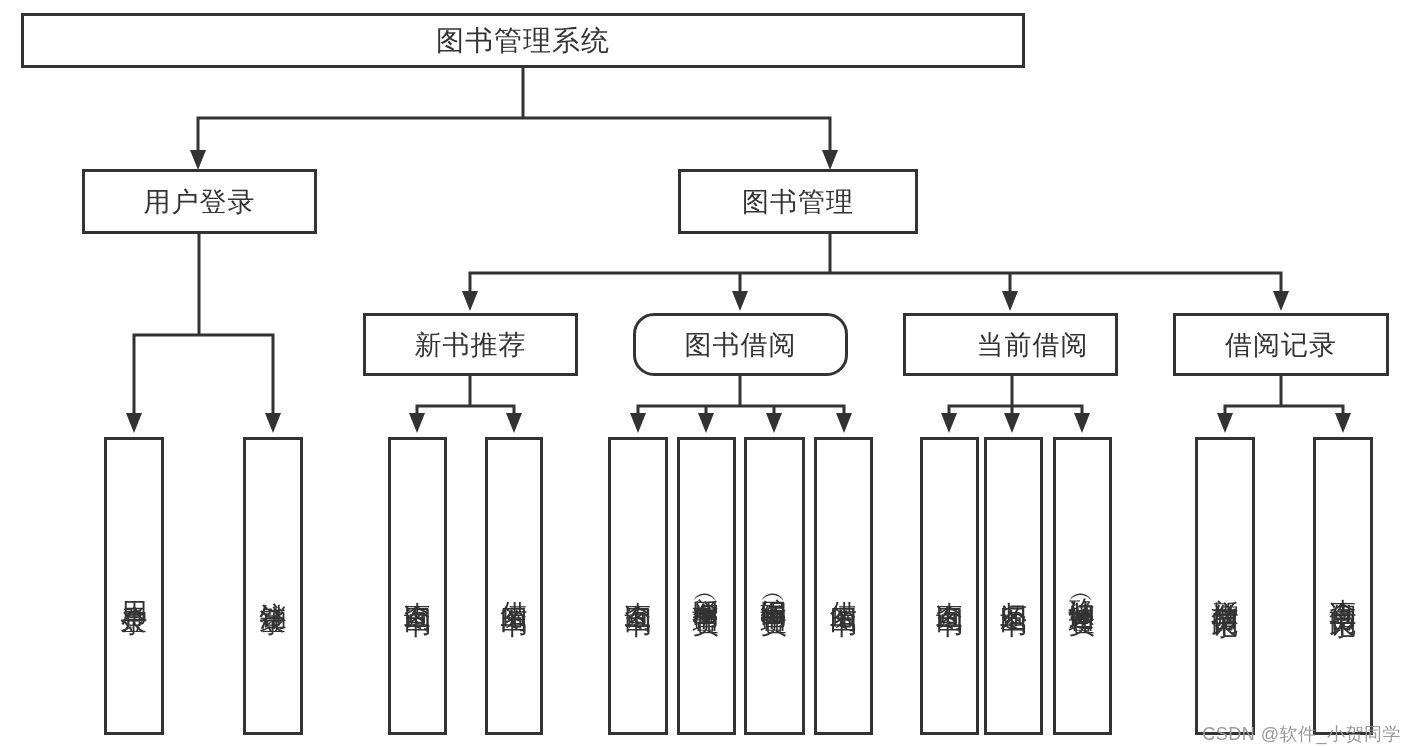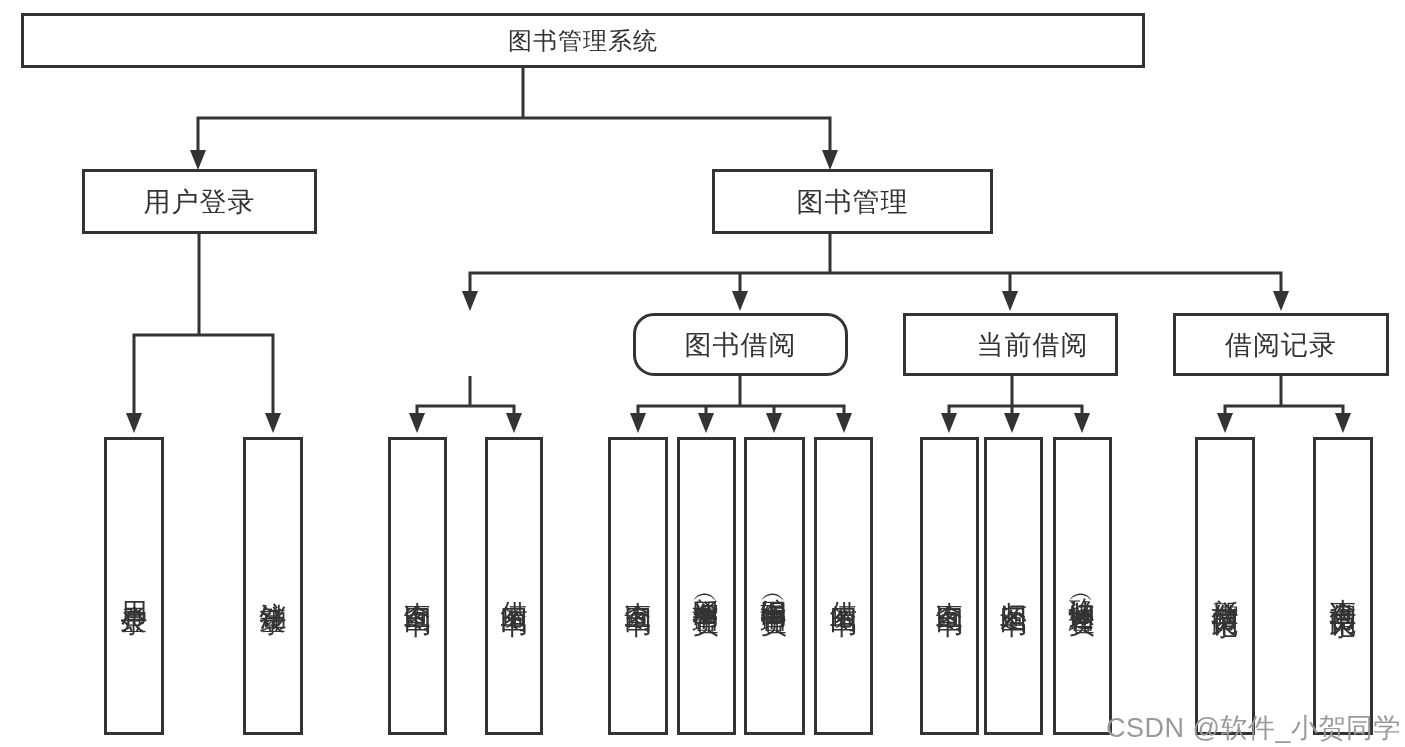--- a/index.html
+++ b/index.html
@@ -30,22 +30,22 @@
     border: 3px solid #333333;
     background: #ffffff;
     display: flex;
     align-items: center;
     justify-content: center;
     color: #333333;
     z-index: 2;
   }
   .node--root {
     left: 21px; top: 13px;
-    width: 1124px; height: 55px;
-    font-size: 24px;
+    width: 1004px; height: 55px;
+    font-size: 28px;
     letter-spacing: 1px;
   }
   .node--branch {
     font-size: 27px;
     letter-spacing: 1px;
   }
   .leaf {
     position: absolute;
     box-sizing: border-box;
     top: 437px;
@@ -64,21 +64,21 @@
     letter-spacing: 3px;
     color: #333333;
     white-space: nowrap;
   }
   .leaf--med span  { letter-spacing: 3px; }
   .leaf--long span { letter-spacing: 2px; font-size: 26px; }
   .watermark {
     position: absolute;
     right: 4px;
     bottom: 1px;
-    font-size: 27px;
+    font-size: 18px;
     color: #999999;
     letter-spacing: 0.5px;
     z-index: 3;
   }
 </style>
 </head>
 <body>
 
 <div class="stage">
 
@@ -136,22 +136,23 @@
       <polygon points="1004,413 1020,413 1012,433"></polygon>
       <polygon points="1074,413 1090,413 1082,433"></polygon>
       <polygon points="1217,413 1233,413 1225,433"></polygon>
       <polygon points="1335,413 1351,413 1343,433"></polygon>
     </g>
   </svg>
 
   <div class="node node--root">图书管理系统</div>
 
   <div class="node node--branch" style="left:82px; top:169px; width:235px; height:65px;">用户登录</div>
-  <div class="node node--branch" style="left:712px; top:169px; width:281px; height:65px;font-family:Liberation Mono, monospace;">图书管理</div>
+  <div class="node node--branch" style="left:678px; top:169px; width:240px; height:65px;font-family:Liberation Mono, monospace;">图书管理</div>
 
+  <div class="node node--branch" style="left:363px; top:313px; width:215px; height:63px;">新书推荐</div>
   <div class="node node--branch" style="left:633px; top:313px; width:215px; height:63px;border-radius:21px;">图书借阅</div>
   <div class="node node--branch" style="left:903px; top:313px; width:215px; height:63px;padding-left:44px;">当前借阅</div>
   <div class="node node--branch" style="left:1173px; top:313px; width:216px; height:63px;text-align:right;">借阅记录</div>
 
   <div class="leaf" style="left:104px; width:60px;">
     <span>用户登录</span>
   </div>
   <div class="leaf" style="left:243px; width:60px;">
     <span>注销登录</span>
   </div>

